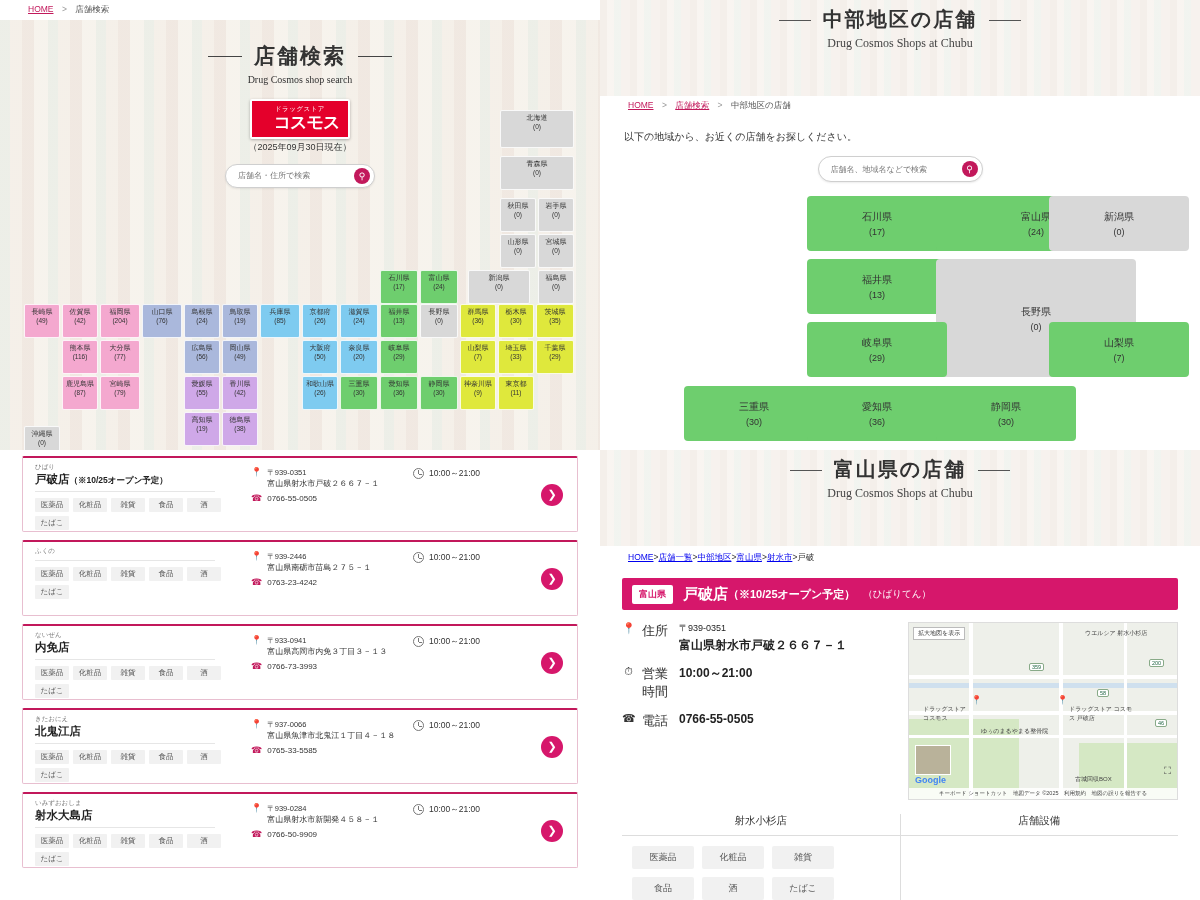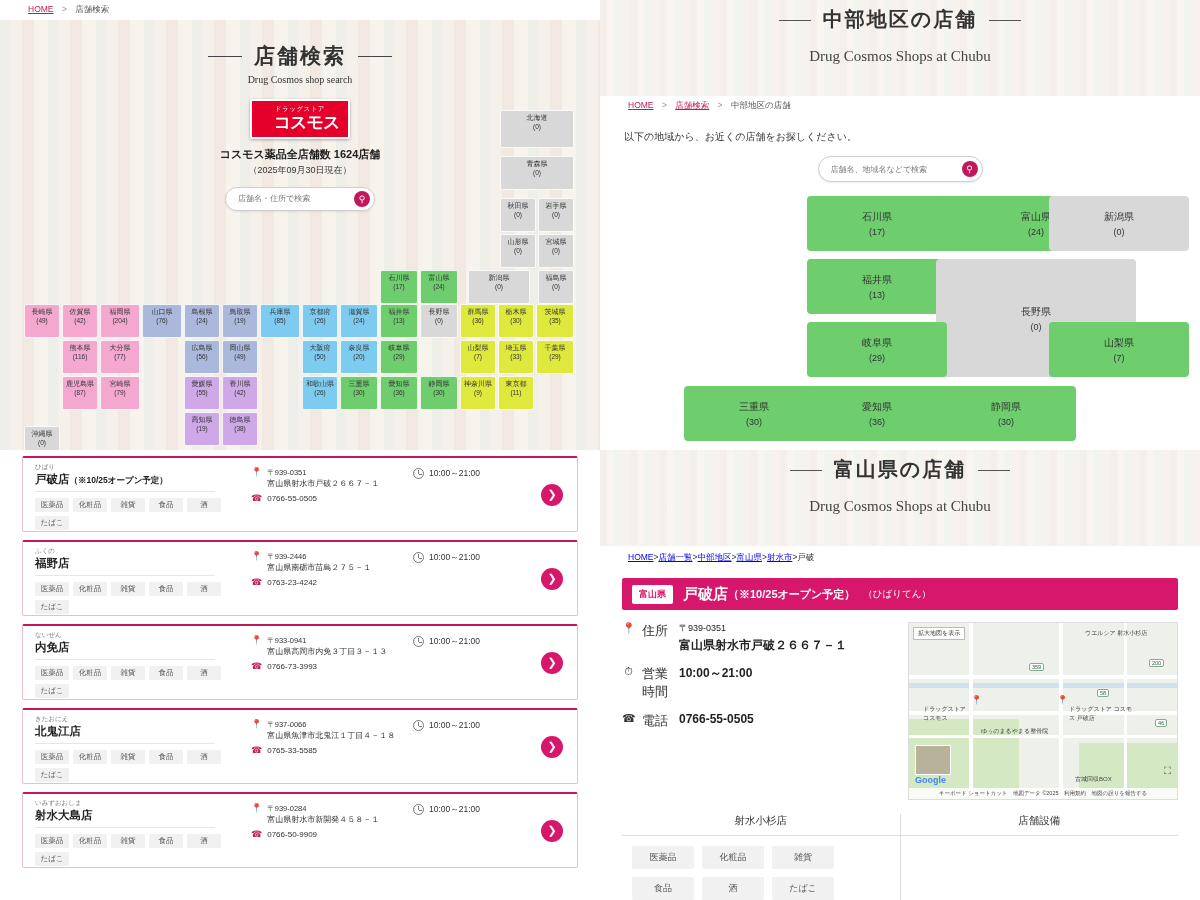--- a/index.html
+++ b/index.html
@@ -36,21 +36,21 @@
   .hero-title .jp {
     font-size:20px; font-weight:bold; color:#333; letter-spacing:2px;
     display:inline-block; position:relative;
   }
   .hero-title .jp:before, .hero-title .jp:after {
     content:""; position:absolute; top:50%; width:32px; height:1px; background:#555;
   }
   .hero-title .jp:before { left:-44px; }
   .hero-title .jp:after { right:-44px; }
   .hero-title .en {
-    font-family:"Liberation Serif", serif; font-size:15px; color:#444; margin-top:15px;
+    font-family:"Liberation Serif", serif; font-size:12px; color:#444; margin-top:3px;
   }
 
   
   .tl-body {
     position:relative; height:440px;
     background:
       linear-gradient(rgba(255,255,255,.62), rgba(255,255,255,.62)),
       repeating-linear-gradient(90deg,#cfd4c2 0 10px,#e4d7c6 10px 22px,#d9c4b2 22px 34px,#e9e0cf 34px 48px),
       repeating-linear-gradient(0deg,#d6c7b3 0 22px,#eae0d0 22px 48px);
   }
@@ -222,21 +222,20 @@
     </div>
     <div class="tl-body">
       <div class="tl-title">
         <div class="jp">店舗検索</div>
         <div class="en">Drug Cosmos shop search</div>
       </div>
       <div class="logo-box">
         <div class="l1">ドラッグストア</div>
         <div class="l2">コスモス</div>
       </div>
-      <div class="count-line">コスモス薬品全店舗数 1624店舗</div>
       <div class="count-sub">（2025年09月30日現在）</div>
       <div class="search-wrap">
         <div class="search-pill">
           <input type="text" placeholder="店舗名・住所で検索" style="">
           <span class="mag">⚲</span>
         </div>
       </div>
       <div class="jp-map" id="jp-map">
           <div class="pref" style="left: 500px; top: 90px; width: 74px; height: 38px; background: rgb(216, 216, 216);">
             <span class="n">北海道</span>
@@ -522,21 +521,20 @@
             </div>
           </div>
           <div class="hours-col">
             <span class="clock"></span>
             <span>10:00～21:00</span>
           </div>
           <div class="arrow-btn">❯</div>
         </div>
         <div class="store-card">
           <div class="ruby">ふくの</div>
-          <div class="nm">福野店<span class="note"></span></div>
           <div class="underline"></div>
           <div class="tags">
             <span class="tag">医薬品</span>
             <span class="tag">化粧品</span>
             <span class="tag">雑貨</span>
             <span class="tag">食品</span>
             <span class="tag">酒</span>
             <span class="tag">たばこ</span>
           </div>
           <div class="addr-col">

